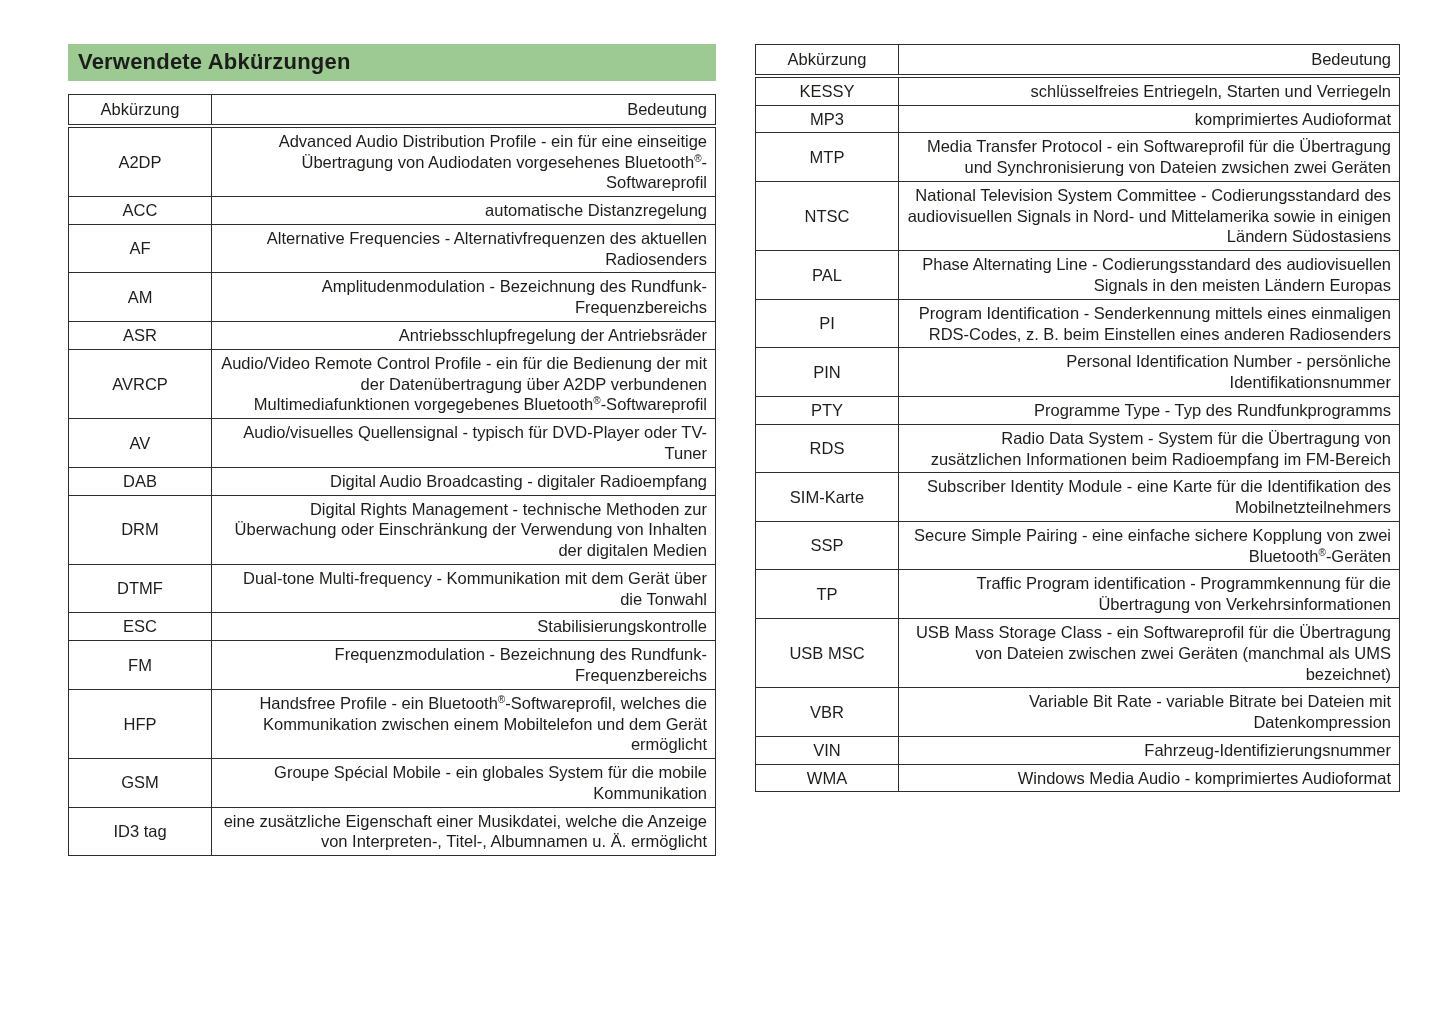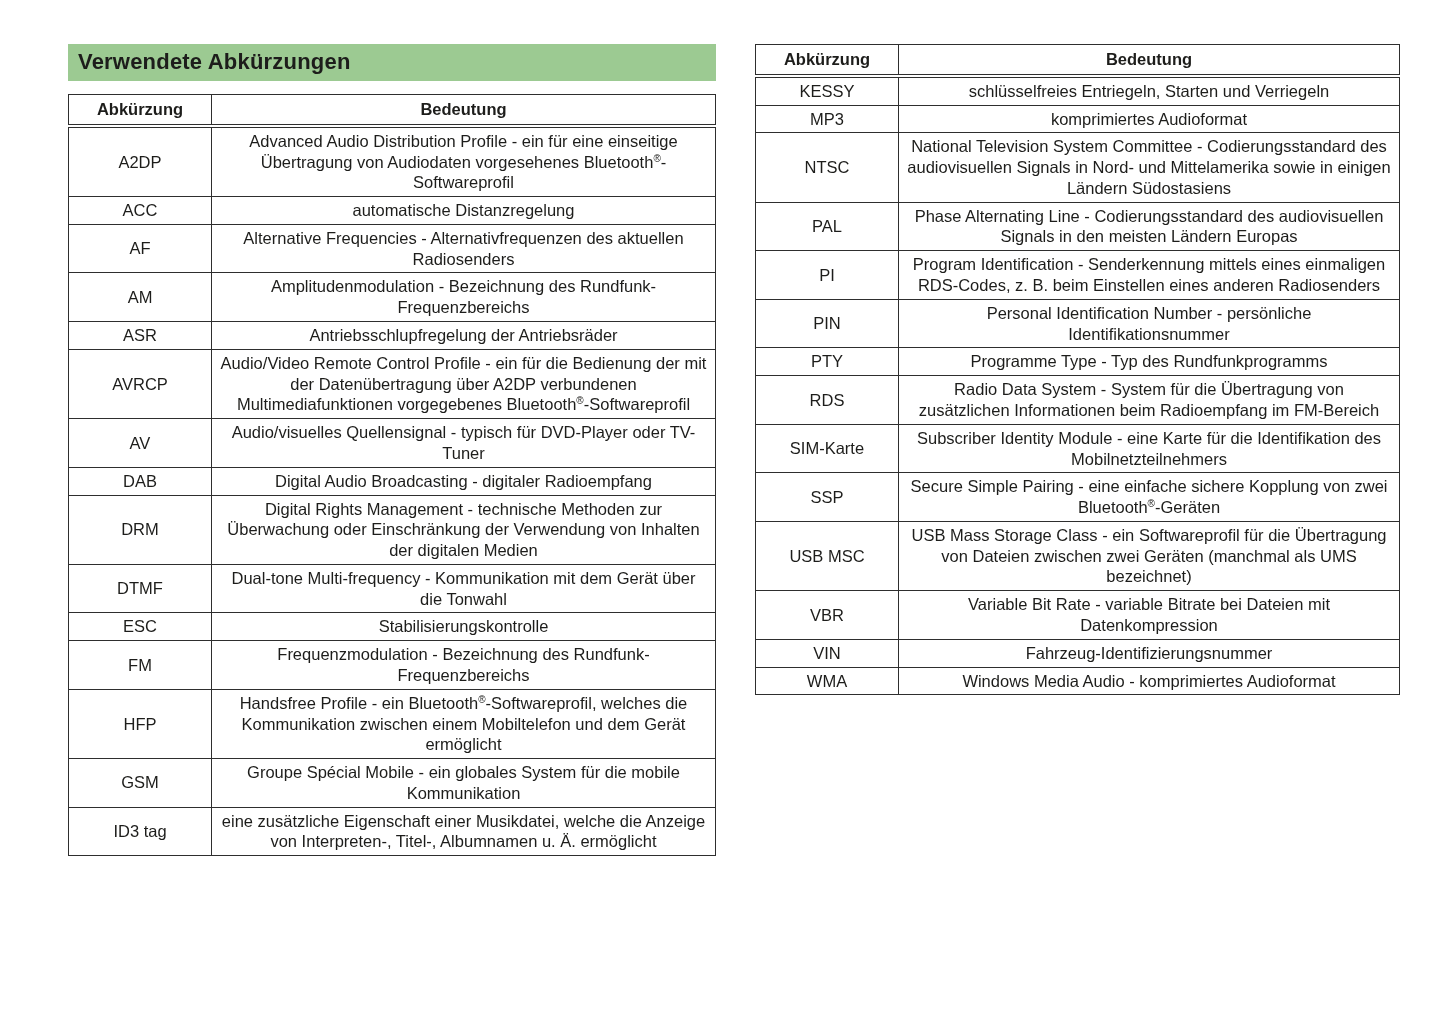--- a/index.html
+++ b/index.html
@@ -26,27 +26,27 @@
 
   table { width: 100%; border-collapse: collapse; table-layout: fixed; }
   th, td {
     border: 1.5px solid #2e2e2e;
     padding: 3px 8px;
     font-size: 16.5px;
     line-height: 1.26;
     word-wrap: break-word;
   }
   thead th {
-    font-weight: 700;
+    font-weight: 400;
     border-bottom: 4px double #2e2e2e;
     padding-top: 4px;
     padding-bottom: 4px;
   }
   .abbr { width: 126px; text-align: center; vertical-align: middle; }
-  .mean { text-align: center; vertical-align: middle; hyphens: auto; -webkit-hyphens: auto; }
+  .mean { text-align: right; vertical-align: middle; hyphens: auto; -webkit-hyphens: auto; }
   thead .mean { hyphens: none; }
 
   sup { font-size: 10px; line-height: 0; vertical-align: super; }
 
   .footer {
     position: absolute;
     top: 966px;
     right: 46px;
     display: flex;
     align-items: baseline;
@@ -165,20 +165,24 @@
           <tr>
             <td class="abbr">KESSY</td>
             <td class="mean">schlüsselfreies Entriegeln, Starten und Verriegeln</td>
           </tr>
 
           <tr>
             <td class="abbr">MP3</td>
             <td class="mean">komprimiertes Audioformat</td>
           </tr>
 
+          <tr>
+            <td class="abbr">MTP</td>
+            <td class="mean">Media Transfer Protocol - ein Softwareprofil für die Übertragung und Synchronisierung von Dateien zwsichen zwei Geräten</td>
+          </tr>
 
           <tr>
             <td class="abbr">NTSC</td>
             <td class="mean">National Television System Committee - Codierungsstandard des audiovisuellen Signals in Nord- und Mittelamerika sowie in einigen Ländern Südostasiens</td>
           </tr>
 
           <tr>
             <td class="abbr">PAL</td>
             <td class="mean">Phase Alternating Line - Codierungsstandard des audiovisuellen Signals in den meisten Ländern Europas</td>
           </tr>
@@ -207,20 +211,24 @@
             <td class="abbr">SIM-Karte</td>
             <td class="mean">Subscriber Identity Module - eine Karte für die Identifikation des Mobilnetzteilnehmers</td>
           </tr>
 
           <tr>
             <td class="abbr">SSP</td>
             <td class="mean">Secure Simple Pairing - eine einfache sichere Kopplung von zwei Bluetooth<sup>®</sup>-Geräten</td>
           </tr>
 
 
+          <tr>
+            <td class="abbr">TP</td>
+            <td class="mean">Traffic Program identification - Programmkennung für die Übertragung von Verkehrsinformationen</td>
+          </tr>
 
           <tr>
             <td class="abbr">USB MSC</td>
             <td class="mean">USB Mass Storage Class - ein Softwareprofil für die Übertragung von Dateien zwischen zwei Geräten (manchmal als UMS bezeichnet)</td>
           </tr>
 
           <tr>
             <td class="abbr">VBR</td>
             <td class="mean">Variable Bit Rate - variable Bitrate bei Dateien mit Datenkompression</td>
           </tr>

